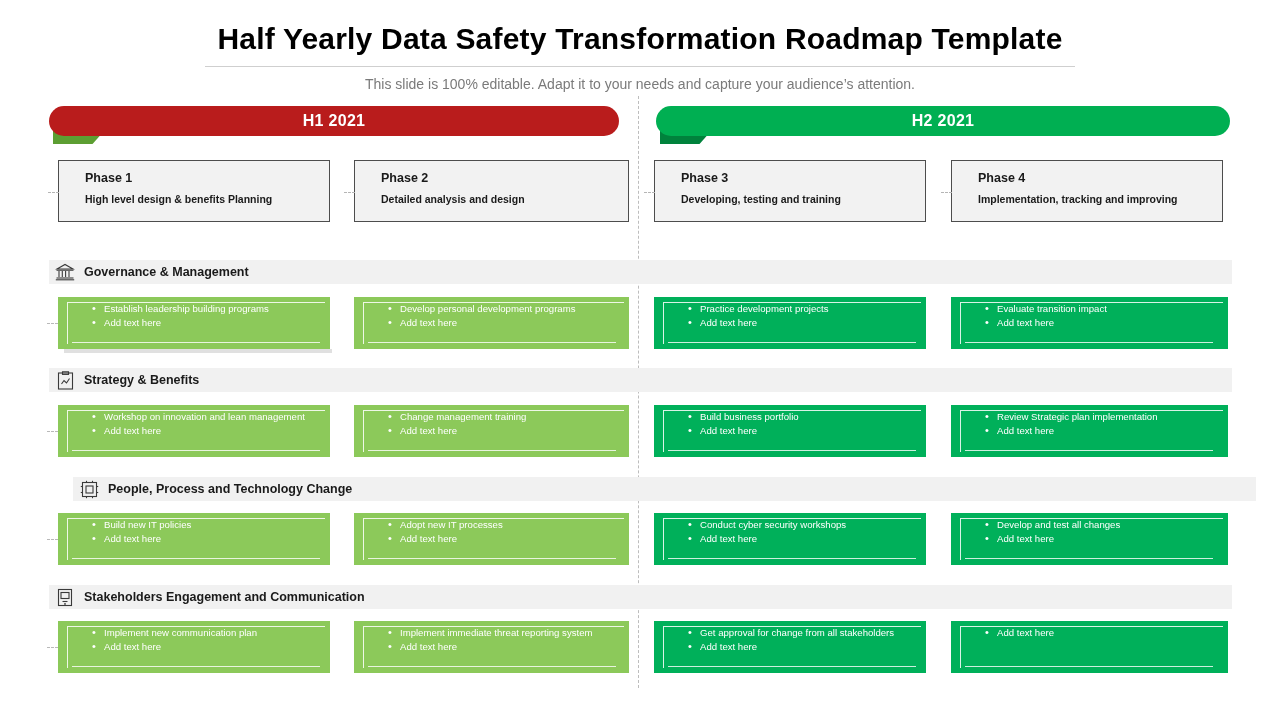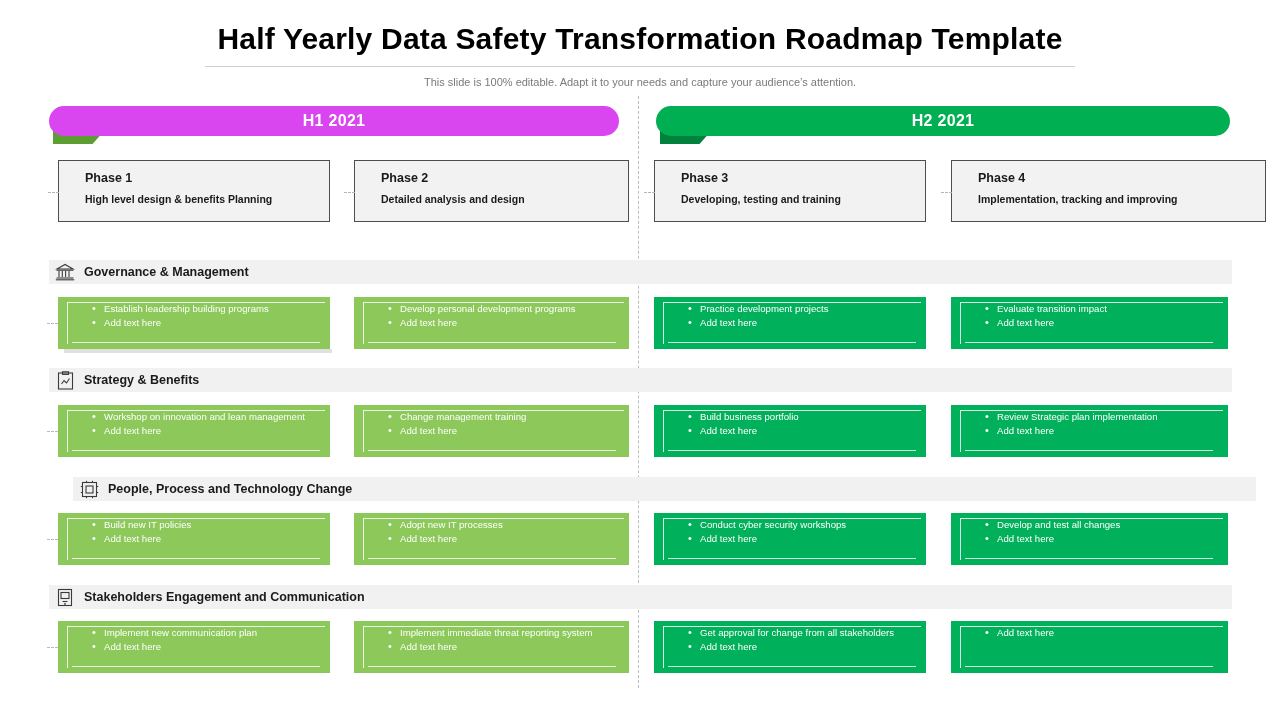--- a/index.html
+++ b/index.html
@@ -25,21 +25,21 @@
     letter-spacing: 0.2px;
     margin: 0;
   }
   .title-rule {
     width: 870px;
     height: 1px;
     background: #cfcfcf;
     margin: 10px auto 0 auto;
   }
   .subtitle {
-    font-size: 11px;
+    font-size: 14px;
     color: #7a7a7a;
     margin-top: 9px;
   }
 
   
   .canvas {
     position: absolute;
     left: 0; top: 0;
     width: 1280px; height: 720px;
   }
@@ -62,21 +62,21 @@
     color: #ffffff;
     font-size: 16px;
     font-weight: bold;
     display: flex;
     align-items: center;
     justify-content: center;
     letter-spacing: 0.3px;
   }
   .half-header.h1 {
     left: 49px; top: 106px; width: 570px;
-    background: #d946ef;
+    background: #b91c1c;
   }
   .half-header.h2 {
     left: 656px; top: 106px; width: 574px;
     background: #00af52;
   }
   .ribbon-tail {
     position: absolute;
     width: 52px; height: 14px;
     top: 130px;
   }
@@ -105,21 +105,21 @@
   }
   .phase-box .left-stub {
     position: absolute;
     left: -11px; top: 31px;
     width: 11px; height: 0;
     border-top: 1px dashed #b5b5b5;
   }
   .p1 { left: 58px;  width: 272px; }
   .p2 { left: 354px; width: 275px; }
   .p3 { left: 654px; width: 272px; }
-  .p4 { left: 951px; width: 315px; }
+  .p4 { left: 951px; width: 272px; }
 
   
   .cat-bar {
     position: absolute;
     left: 49px;
     width: 1183px;
     height: 24px;
     background: #f1f1f1;
     display: flex;
     align-items: center;

